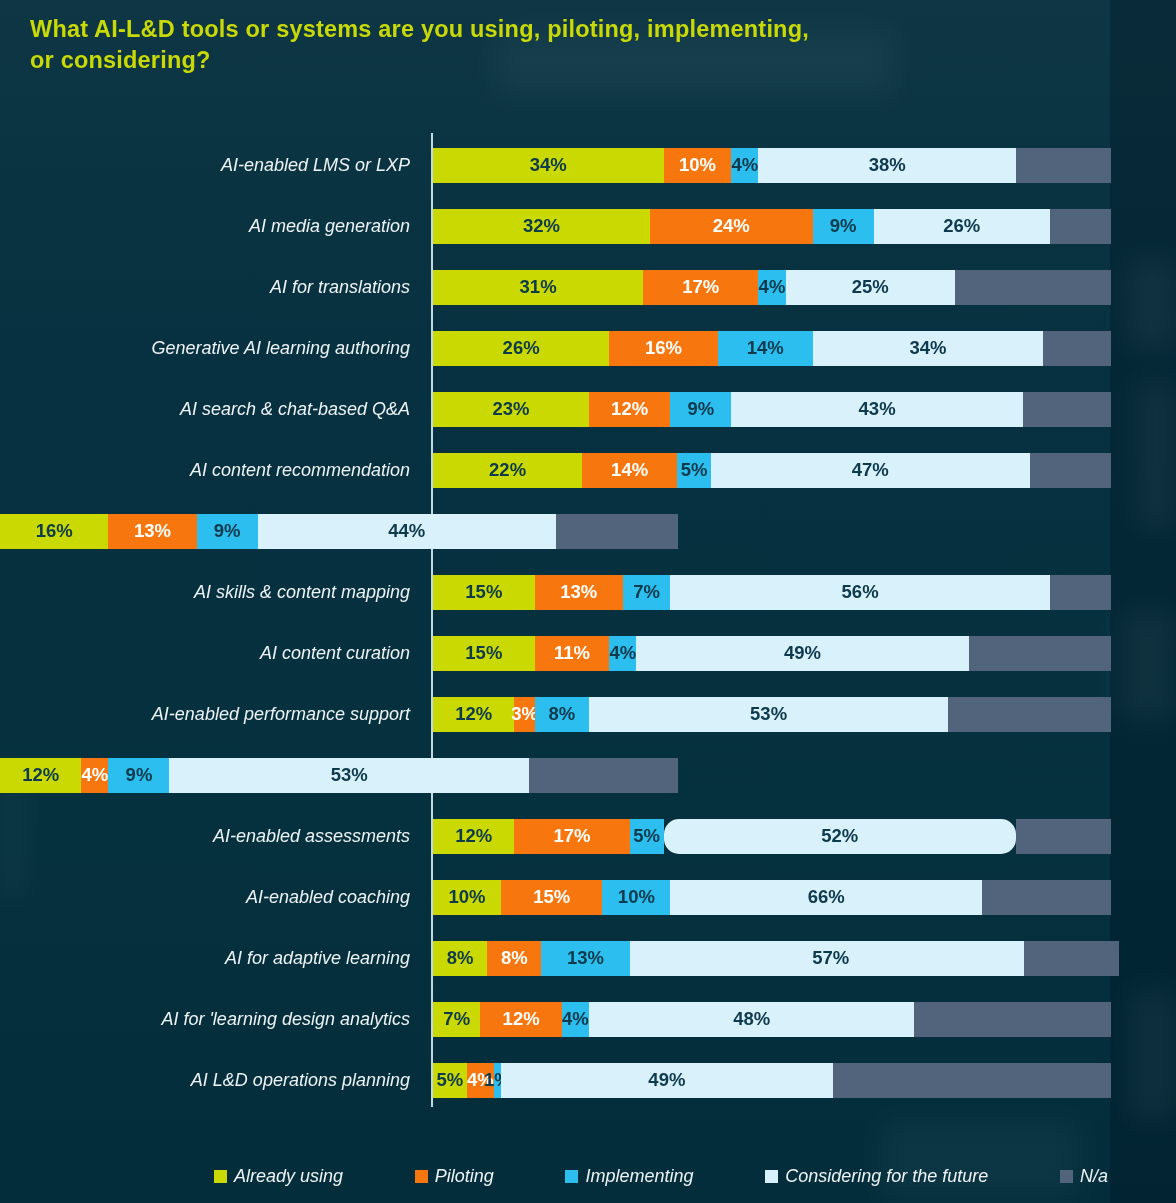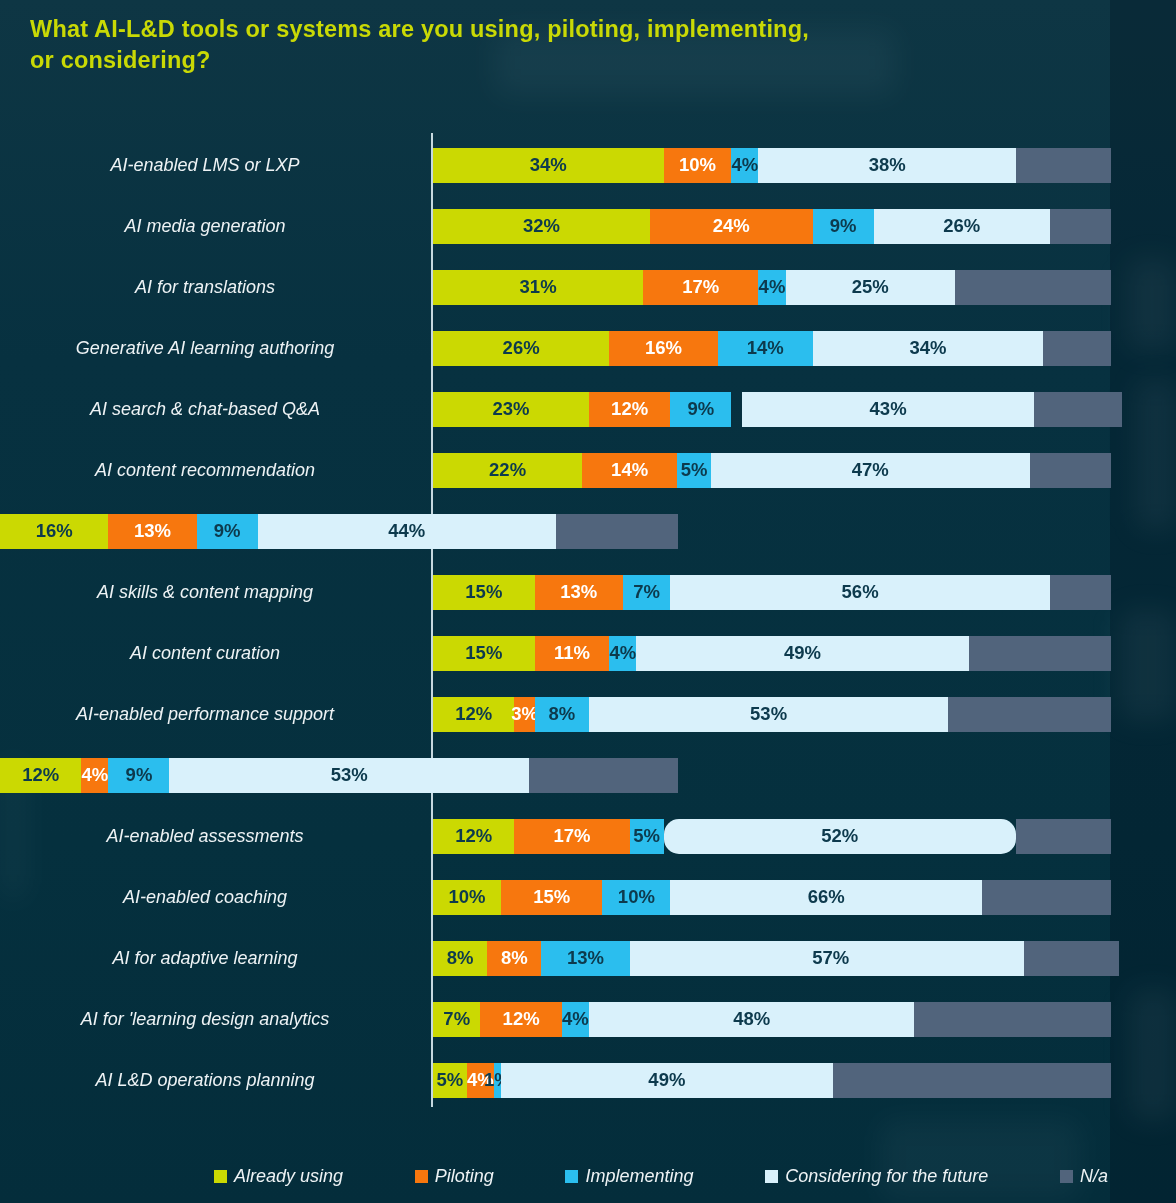--- a/index.html
+++ b/index.html
@@ -67,21 +67,21 @@
   .row {
     display: flex;
     align-items: center;
     height: 35px;
     margin-bottom: 26px;
   }
   .cat-label {
     width: 410px;
     padding-right: 23px;
     box-sizing: content-box;
-    text-align: center;
+    text-align: right;
     color: #eef3f5;
     font-size: 18px;
     font-style: italic;
     white-space: nowrap;
     flex: none;
   }
   .bar {
     width: 678px;
     height: 35px;
     display: flex;
@@ -224,21 +224,21 @@
           <div class="bar">
             <div class="seg" style="width: 23%; background: rgb(203, 217, 2);">
               <span class="val" style="color: rgb(13, 58, 77);">23%</span>
             </div>
             <div class="seg" style="width: 12%; background: rgb(247, 119, 14);">
               <span class="val" style="color: rgb(255, 255, 255);">12%</span>
             </div>
             <div class="seg" style="width: 9%; background: rgb(43, 190, 238);">
               <span class="val" style="color: rgb(13, 58, 77);">9%</span>
             </div>
-            <div class="seg" style="width: 43%; background: rgb(217, 241, 251); margin-left: 11px;">
+            <div class="seg" style="width: 43%; background: rgb(217, 241, 251);">
               <span class="val" style="color: rgb(13, 58, 77);">43%</span>
             </div>
             <div class="seg" style="width: 13%; background: rgb(81, 100, 124);"></div>
           </div>
         </div>
         <div class="row">
           <div class="cat-label">AI content recommendation</div>
           <div class="bar">
             <div class="seg" style="width: 22%; background: rgb(203, 217, 2);">
               <span class="val" style="color: rgb(13, 58, 77);">22%</span>

